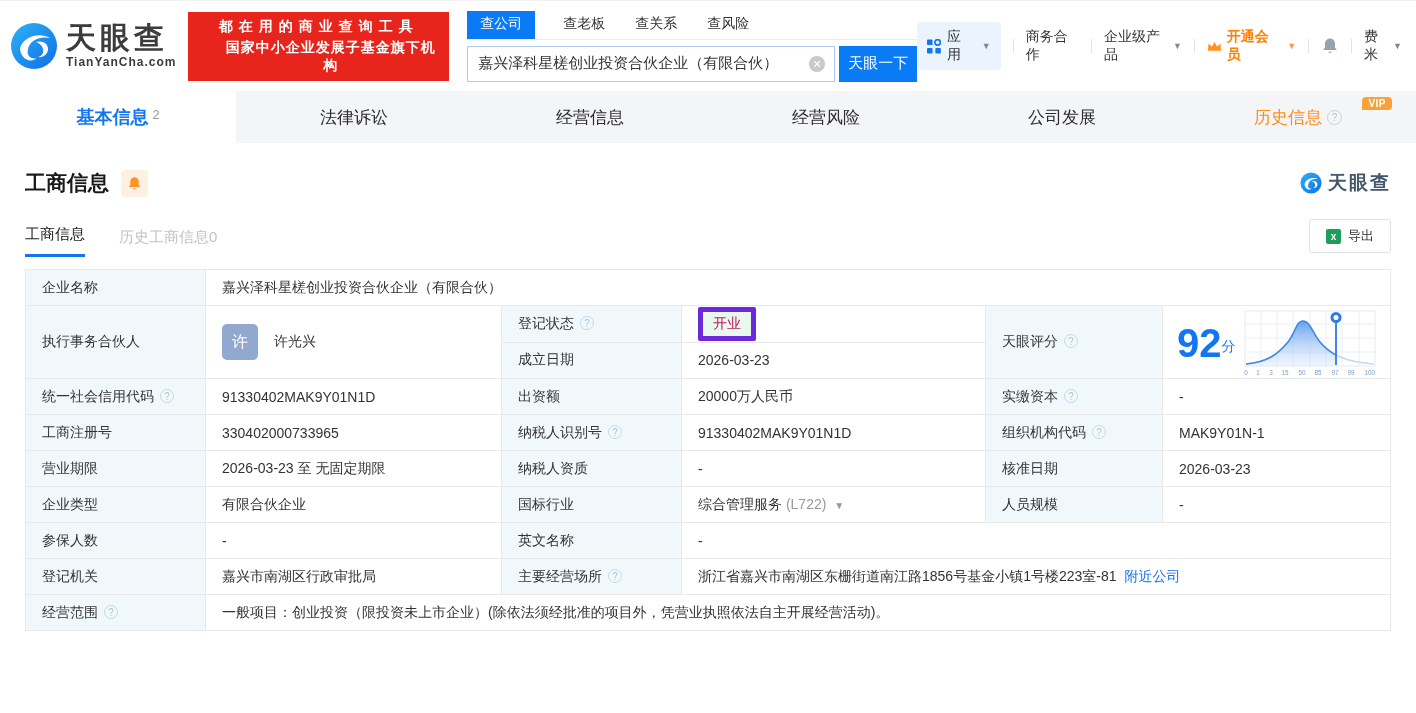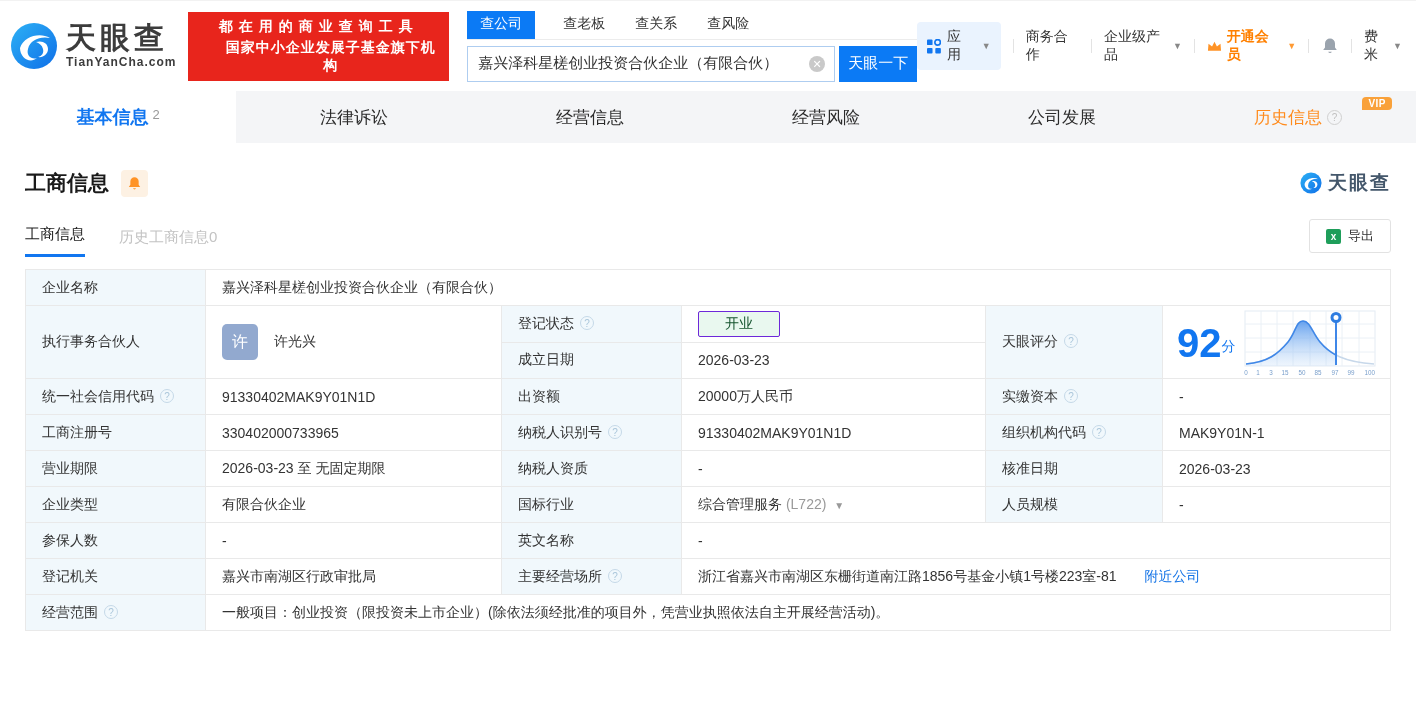--- a/index.html
+++ b/index.html
@@ -55,24 +55,24 @@
   .export-btn { margin-left:auto; margin-bottom:4px; display:flex; align-items:center; gap:7px; border:1px solid #e2e2e2; border-radius:3px; background:#fff; padding:7px 16px; font-size:13px; color:#333; cursor:pointer; font-family:inherit; }
   .xls-ic { width:15px; height:15px; background:#1e9e5a; border-radius:2px; color:#fff; font-size:10px; font-weight:bold; line-height:15px; text-align:center; }
 
   
   table.info { width:1366px; border-collapse:collapse; table-layout:fixed; margin-top:12px; font-size:14px; }
   .info td { border:1px solid #e9e9e9; height:36px; padding:0 16px; vertical-align:middle; color:#333; }
   .info td.lb { background:#f1f8fc; }
   .help { display:inline-block; width:14px; height:14px; border:1px solid #c5d9e8; color:#aac6da; border-radius:50%; font-size:10px; line-height:13px; text-align:center; margin-left:6px; cursor:pointer; vertical-align:1px; }
   .avatar { display:inline-flex; width:36px; height:36px; background:#92a9cf; border-radius:5px; color:#fff; font-size:16px; align-items:center; justify-content:center; margin-right:12px; vertical-align:middle; }
   .pname { vertical-align:middle; }
-  .badge-open { display:inline-block; border:1px solid #6d28d9; background:#e9f8ef; color:#14532d; padding:3px 26px; border-radius:2px; font-size:14px; }
+  .badge-open { display:inline-block; border:5px solid #6d28d9; background:#e9f8ef; color:#be185d; padding:3px 10px; border-radius:2px; font-size:14px; }
   .gray { color:#999; }
   .chev { font-size:10px; color:#999; margin-left:4px; cursor:pointer; }
-  .link { color:#1373e6; cursor:pointer; margin-left:24px; }
+  .link { color:#1373e6; cursor:pointer; margin-left:4px; }
   .score-cell { padding:4px 6px 2px 14px !important; }
   .score-wrap { display:flex; align-items:center; gap:8px; }
   .score-num { font-size:40px; font-weight:bold; color:#1176f0; line-height:1; }
   .score-unit { font-size:14px; color:#1176f0; vertical-align:6px; }
   .chart { display:flex; flex-direction:column; }
   .axis { display:flex; justify-content:space-between; width:132px; margin-top:1px; }
   .axis span { font-size:7px; color:#7ba0cc; transform:scale(.9); }
 </style>
 </head>
 <body>

